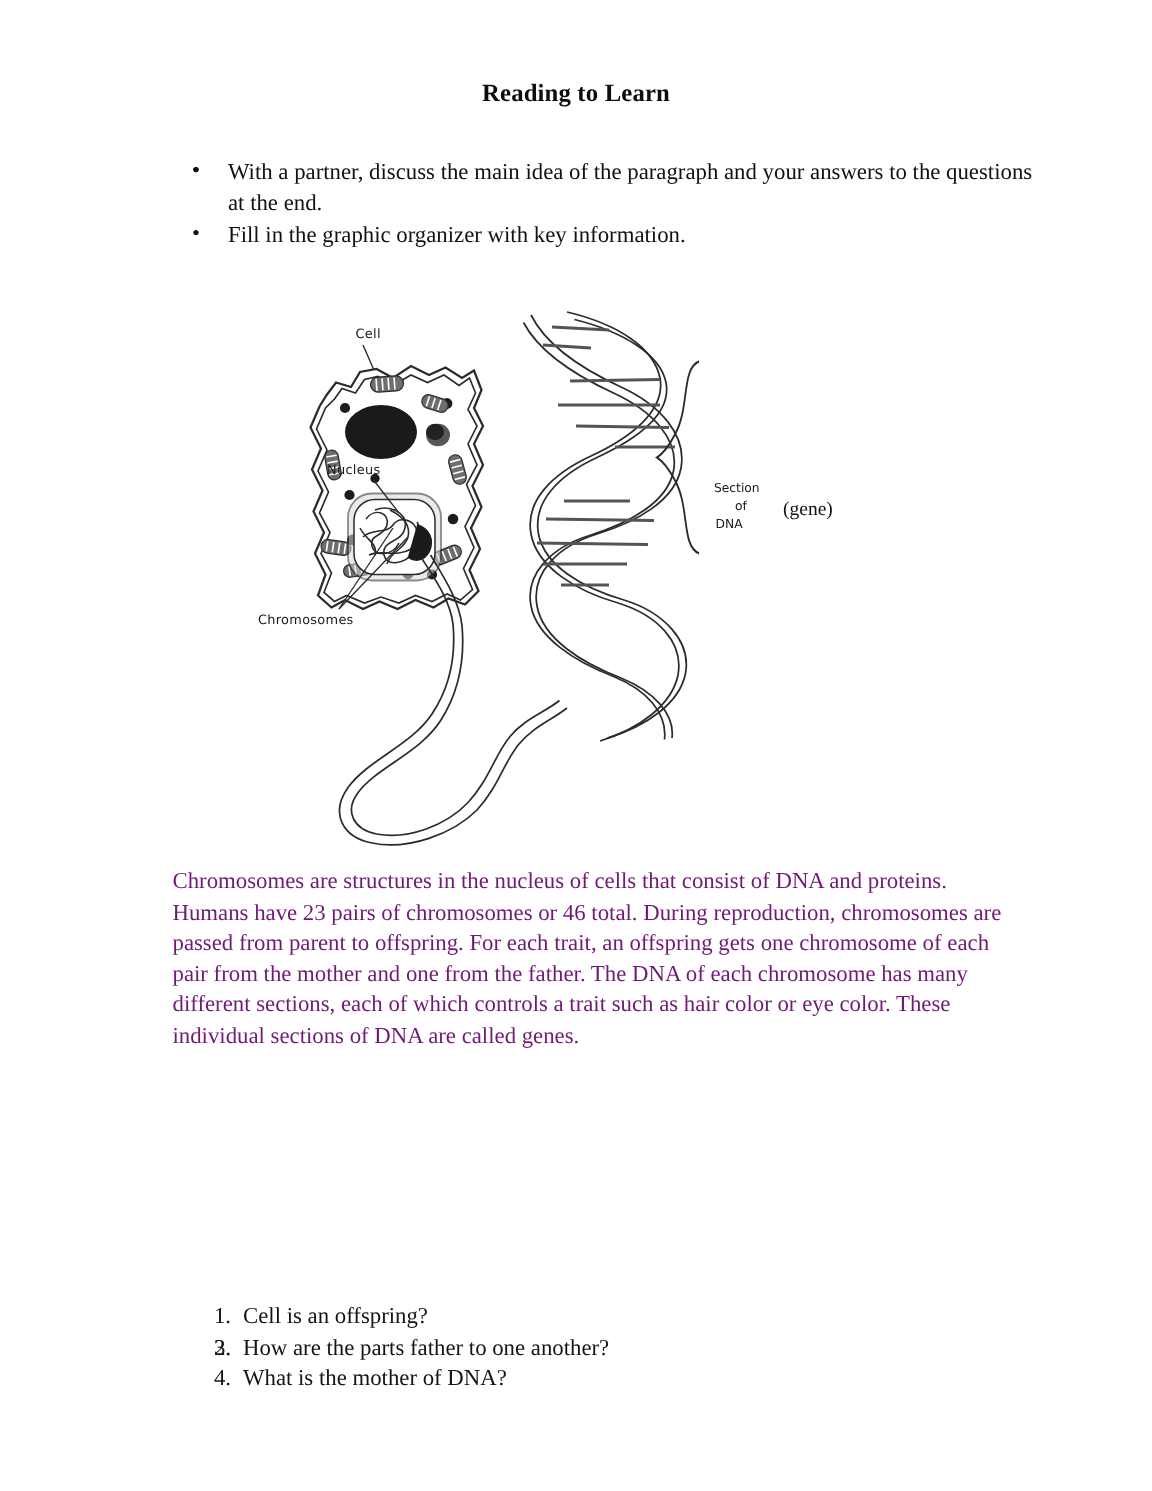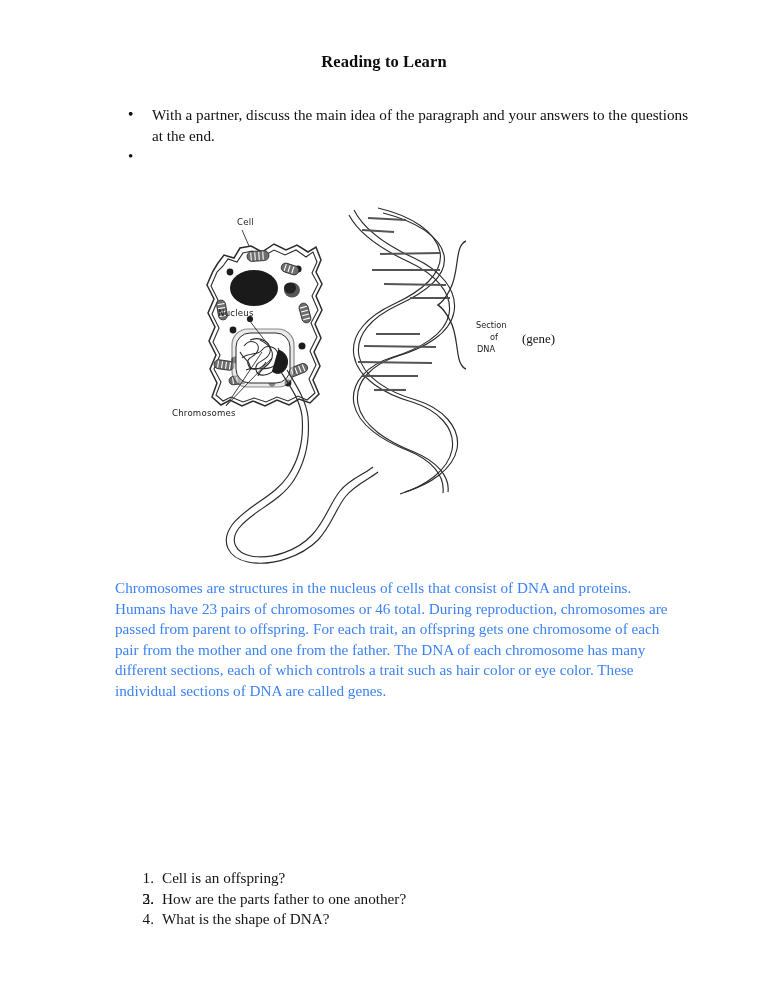--- a/index.html
+++ b/index.html
@@ -98,21 +98,21 @@
   }
 
   
   .passage {
     position: absolute;
     top: 578px;
     left: 115px;
     width: 560px;
     font-size: 15.2px;
     line-height: 20.6px;
-    color: #3b82f6;
+    color: #701a75;
     text-align: left;
   }
 
   
   .figure-chrom {
     position: absolute;
     top: 690px;
     left: 100px;
     width: 420px;
     height: 145px;
@@ -167,20 +167,21 @@
     <ul>
       <li>
         <span class="bullet">•</span>
       </li>
       <li>
         <span class="bullet">•</span>
         <span>With a partner, discuss the main idea of the paragraph and your answers to the questions at the end.</span>
       </li>
       <li>
         <span class="bullet">•</span>
+        <span>Fill in the graphic organizer with key information.</span>
       </li>
     </ul>
   </div>
 
   <div class="figure-cell">
     <svg width="470" height="370" viewBox="0 0 470 370" xmlns="http://www.w3.org/2000/svg">
 
       <text class="fig-label" x="87" y="25">Cell</text>
       <path d="M92,30 L99,46" stroke="#2b2b2b" stroke-width="0.9" fill="none"></path>
 
@@ -330,18 +331,18 @@
       </li>
       <li>
         <span class="num">2.</span>
       </li>
       <li>
         <span class="num">3.</span>
         <span>How are the parts father to one another?</span>
       </li>
       <li>
         <span class="num">4.</span>
-        <span>What is the shape of DNA?</span>
+        <span>What is the mother of DNA?</span>
       </li>
     </ol>
   </div>
 
 </div>
 
 </body></html>

